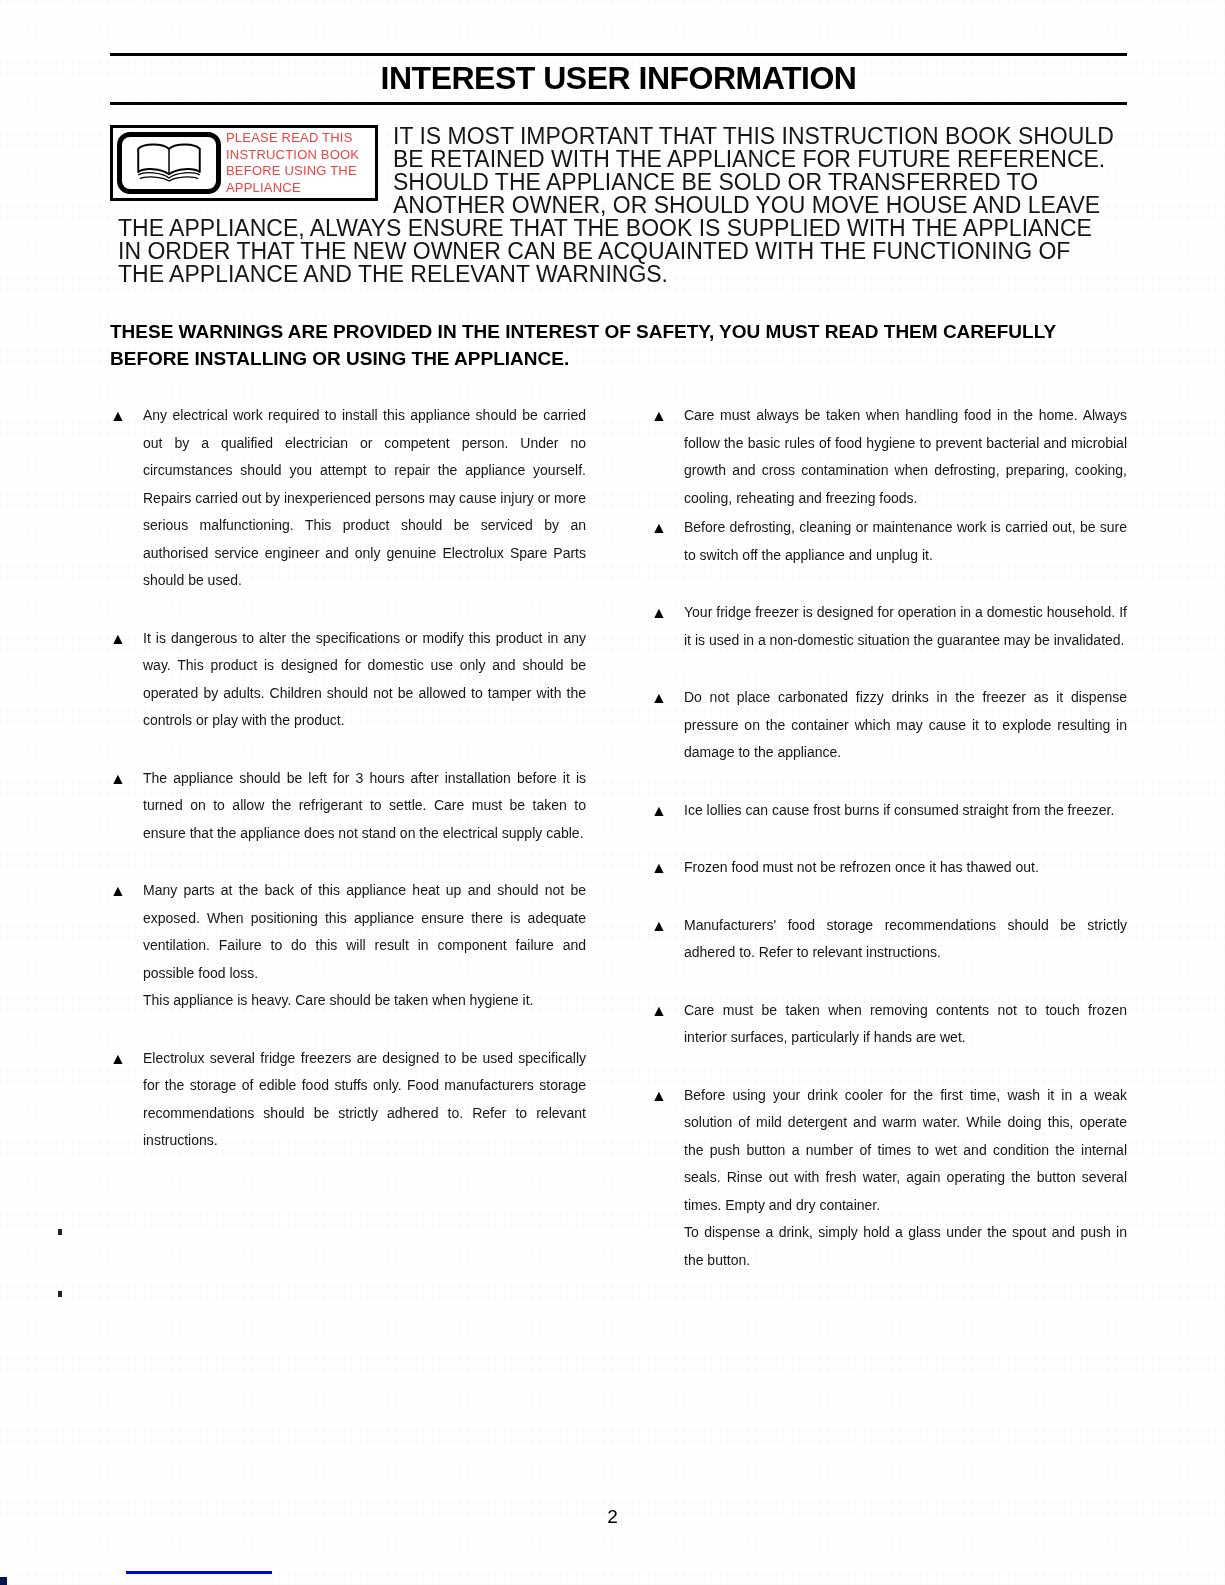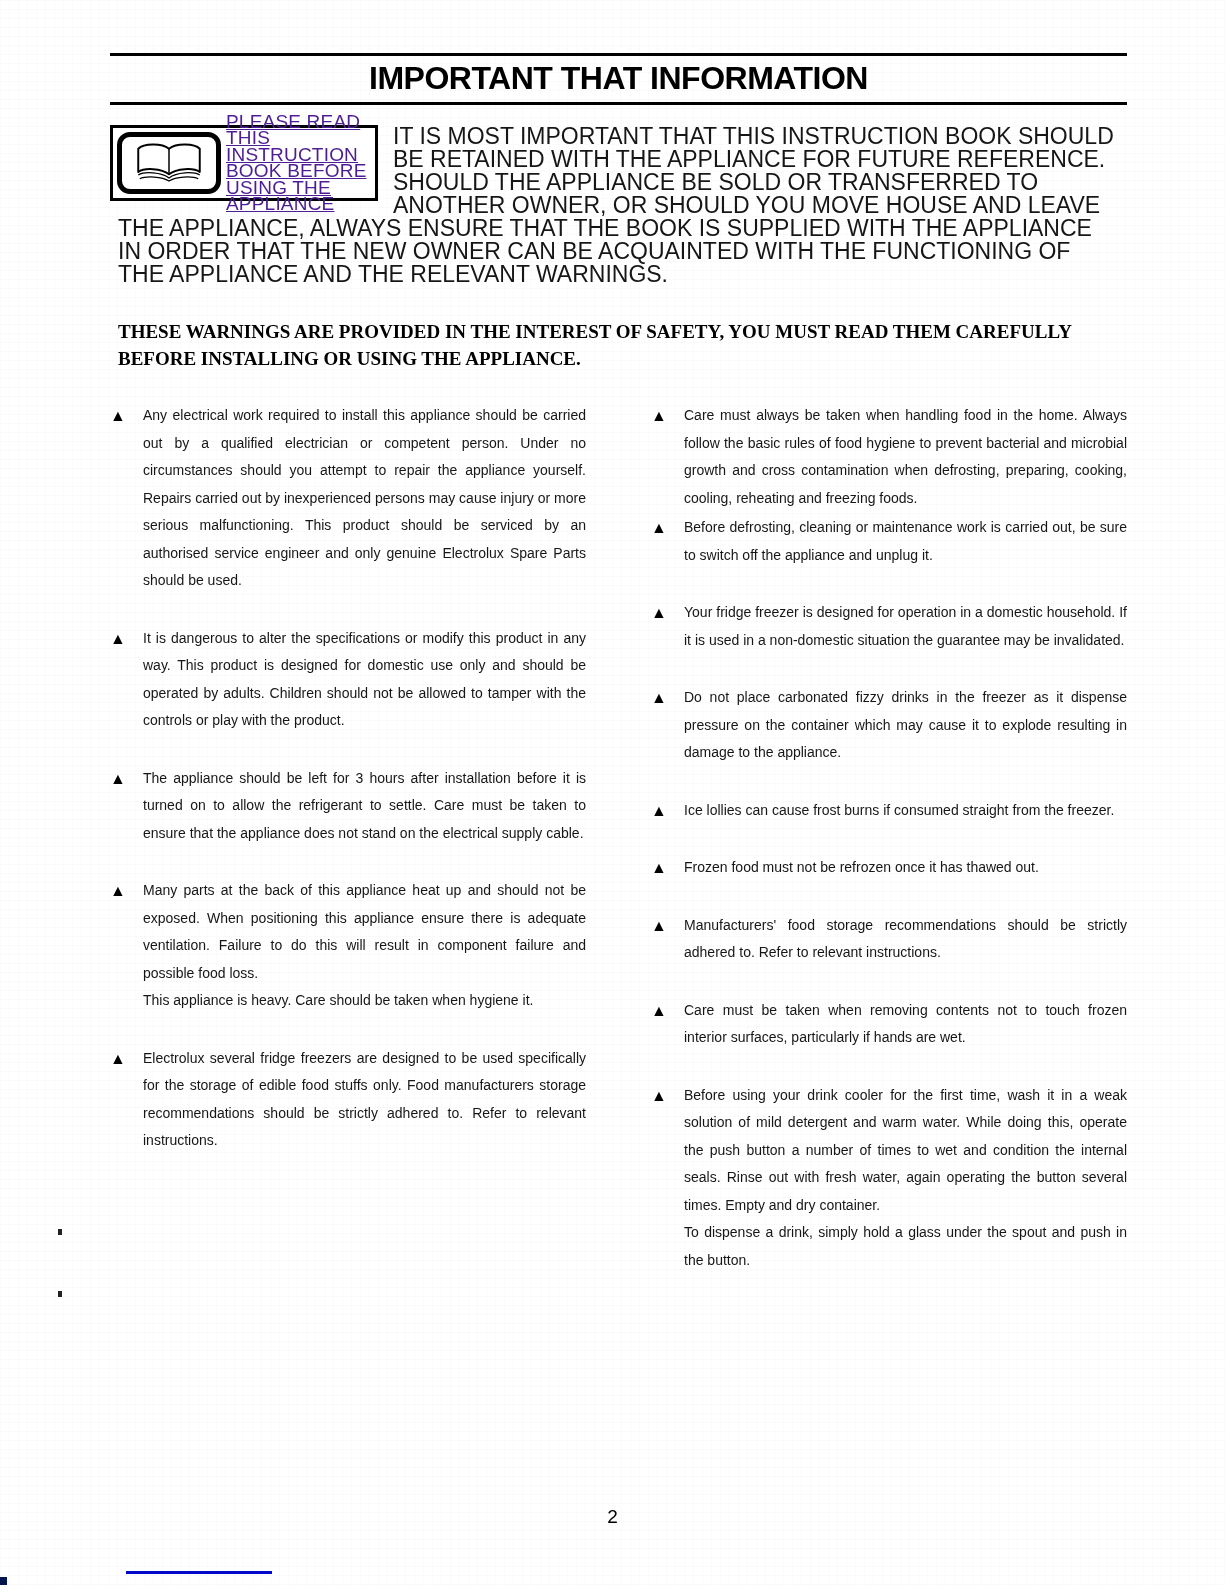--- a/index.html
+++ b/index.html
@@ -41,41 +41,39 @@
   .book-frame{
     width:104px;height:62px;
     border:5px solid #000;
     border-radius:13px;
     margin:0 5px 0 4px;
     display:flex;align-items:center;justify-content:center;
     box-sizing:border-box;
     flex:none;
   }
   .notice-label{
-    font-size:19px;
+    font-size:13px;
     line-height:16.5px;
     letter-spacing:0.2px;
-    color:#4c1d95;
-    text-decoration:underline;
+    color:#ef4444;
   }
   .intro-paragraph{
     font-size:23px;
     line-height:23px;
     color:#161616;
     margin:8px;
   }
   .safety-heading{
     clear:both;
     font-weight:bold;
     font-size:19px;
     line-height:27px;
-    margin:32px 0 0 8px;
+    margin:32px 0 0 0;
     color:#000;
     max-width:960px;
-    font-family:Liberation Serif, serif;
   }
   .columns{
     display:flex;
     margin-top:30px;
   }
   .col{width:476px;}
   .col-left{margin-right:65px;}
   .warning-item{display:flex;}
   .warning-item + .warning-item{margin-top:30px;}
   .warning-item.tight{margin-top:2px;}
@@ -120,21 +118,21 @@
   .dot-1{left:58px;top:1229px;}
   .dot-2{left:58px;top:1291px;}
 </style>
 </head>
 <body>
 
 <div class="sheet">
   <div class="content">
 
     <div class="rule rule-top"></div>
-    <h1 class="page-title">IMPORTANT THAT INFORMATION</h1>
+    <h1 class="page-title">INTEREST USER INFORMATION</h1>
     <div class="rule rule-bottom"></div>
 
     <div class="intro-block">
       <div class="notice-box">
         <div class="book-frame">
           <svg width="80" height="48" viewBox="0 0 100 64" aria-hidden="true">
             <path d="M50 13 C40 5, 16 6, 9 13 L9 44 C17 38, 40 39, 50 47 C60 39, 83 38, 91 44 L91 13 C84 6, 60 5, 50 13 Z" fill="none" stroke="#000" stroke-width="2.6" stroke-linejoin="round"></path>
             <line x1="50" y1="13" x2="50" y2="47" stroke="#000" stroke-width="2"></line>
             <path d="M9 48 C17 43, 40 44, 50 52 C60 44, 83 43, 91 48" fill="none" stroke="#000" stroke-width="1.8"></path>
             <path d="M11 53 C19 49, 41 50, 50 56 C59 50, 81 49, 89 53" fill="none" stroke="#000" stroke-width="1.6"></path>

